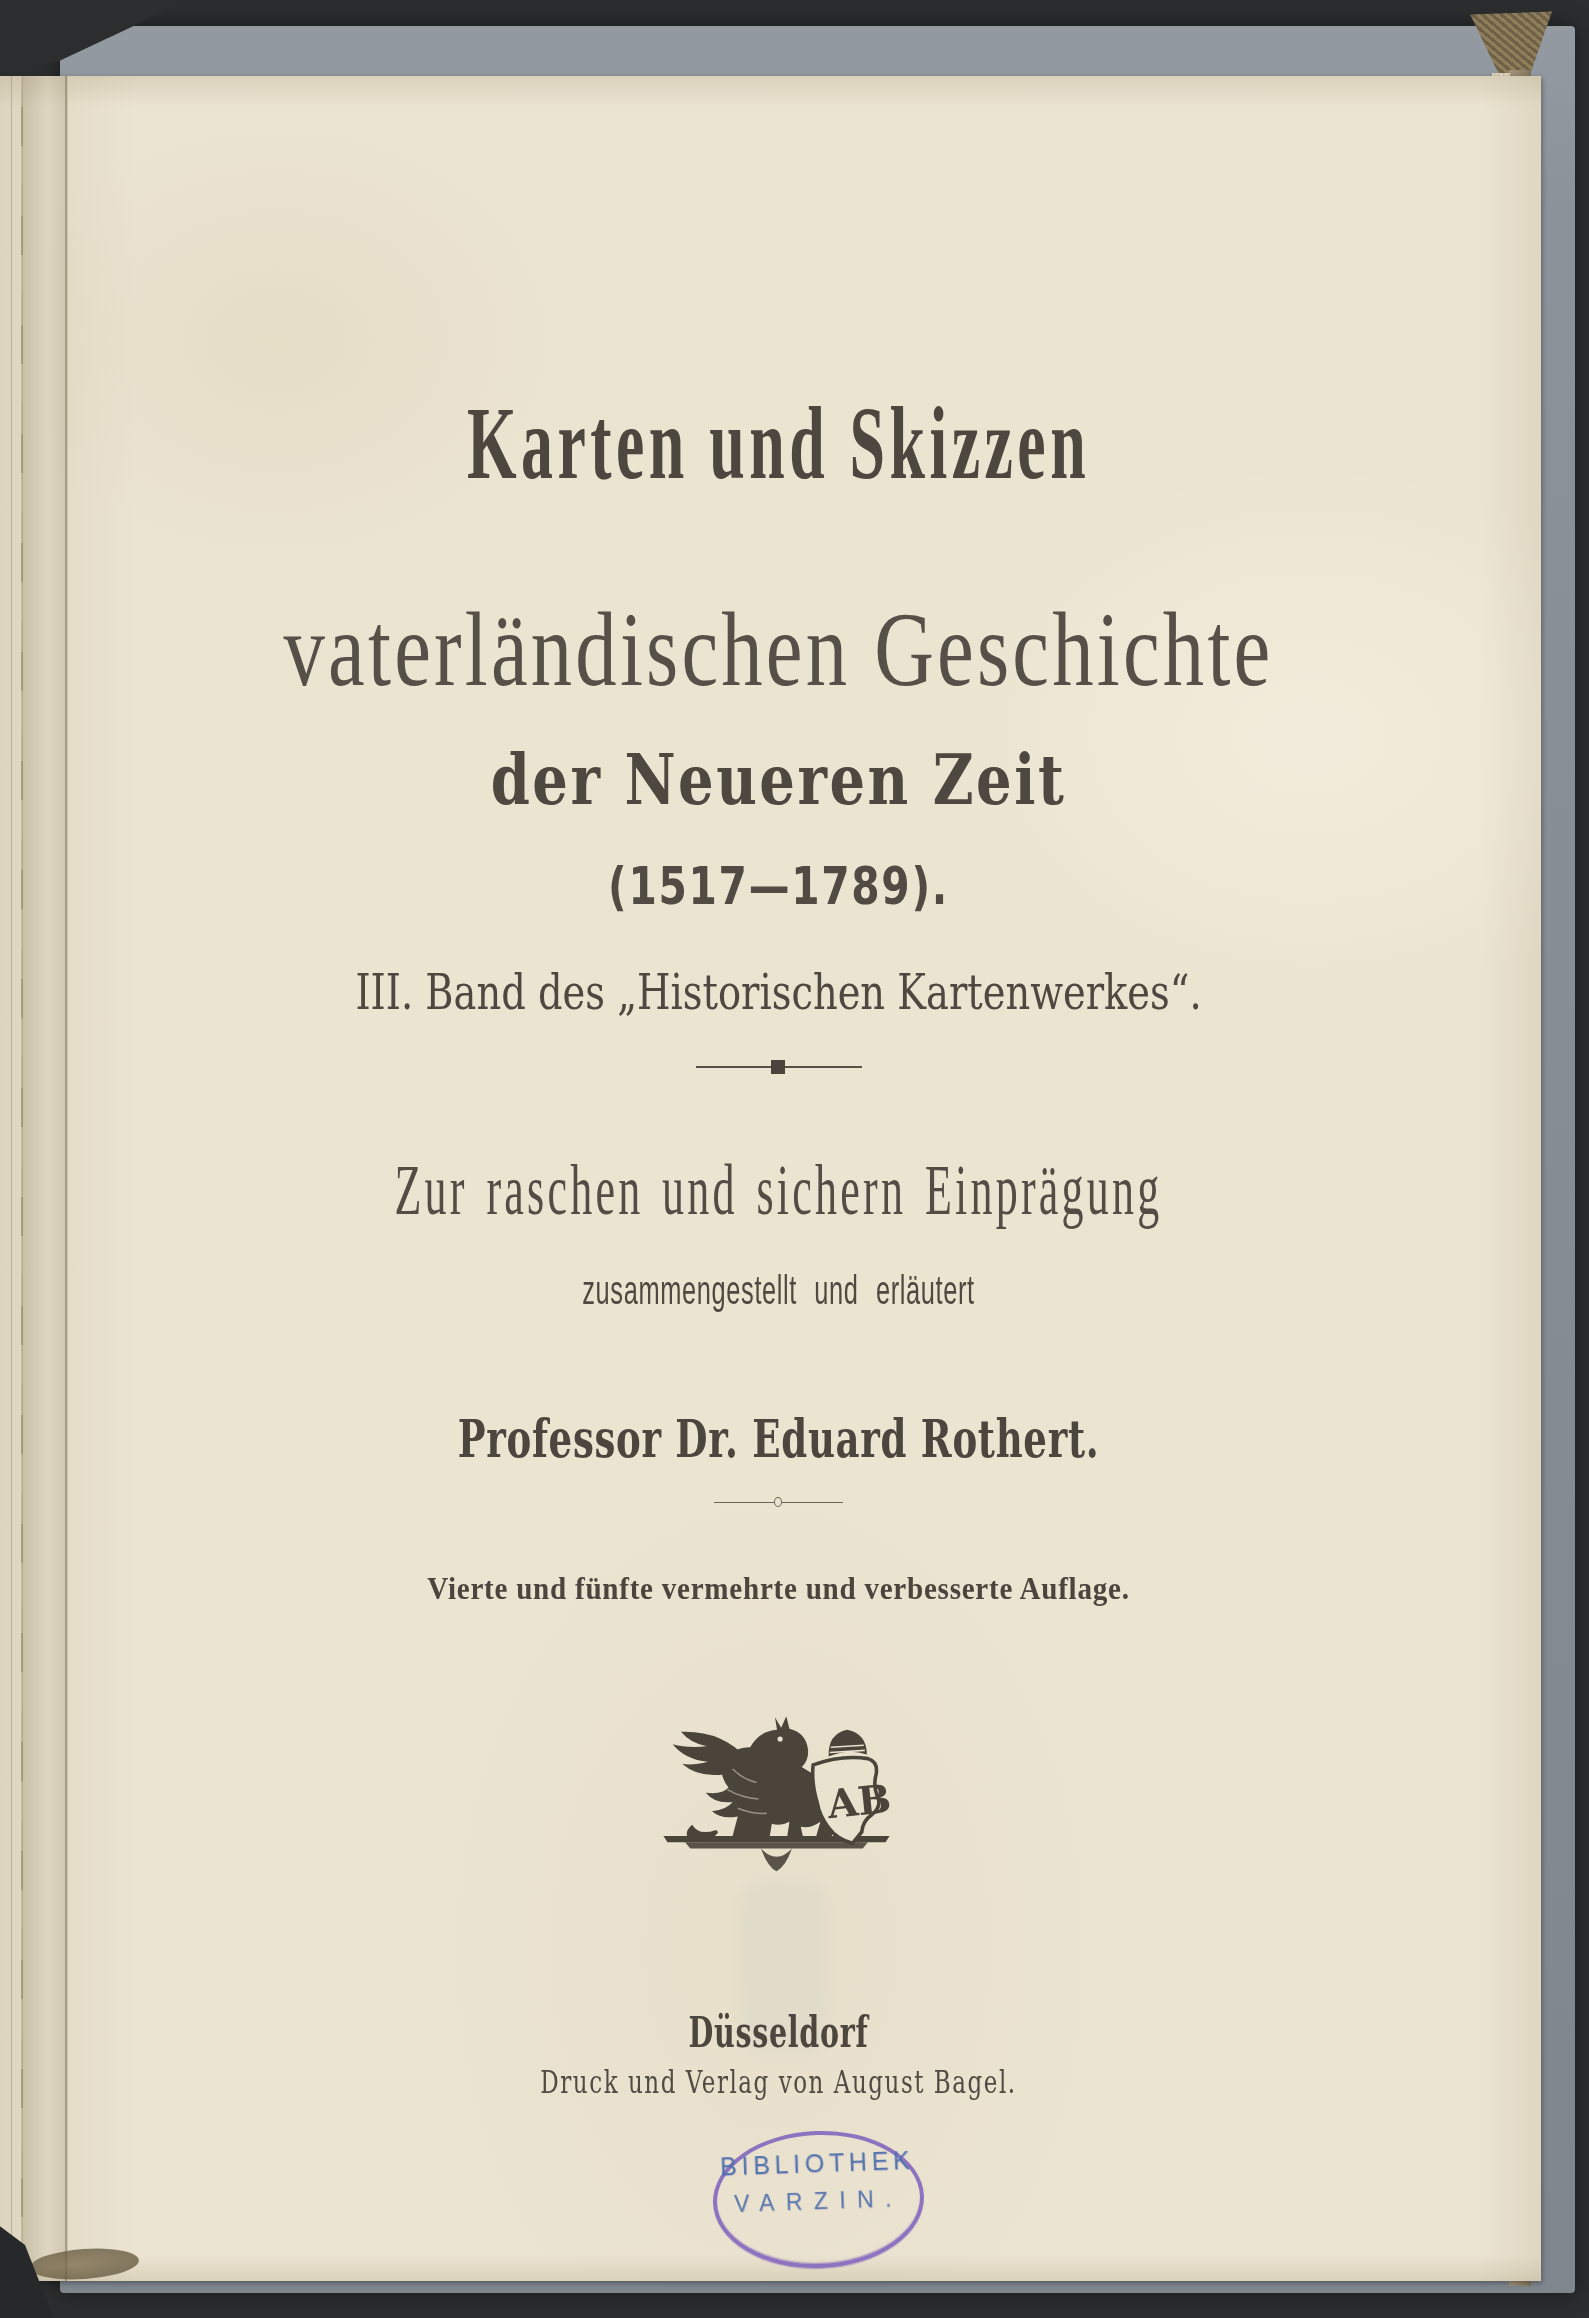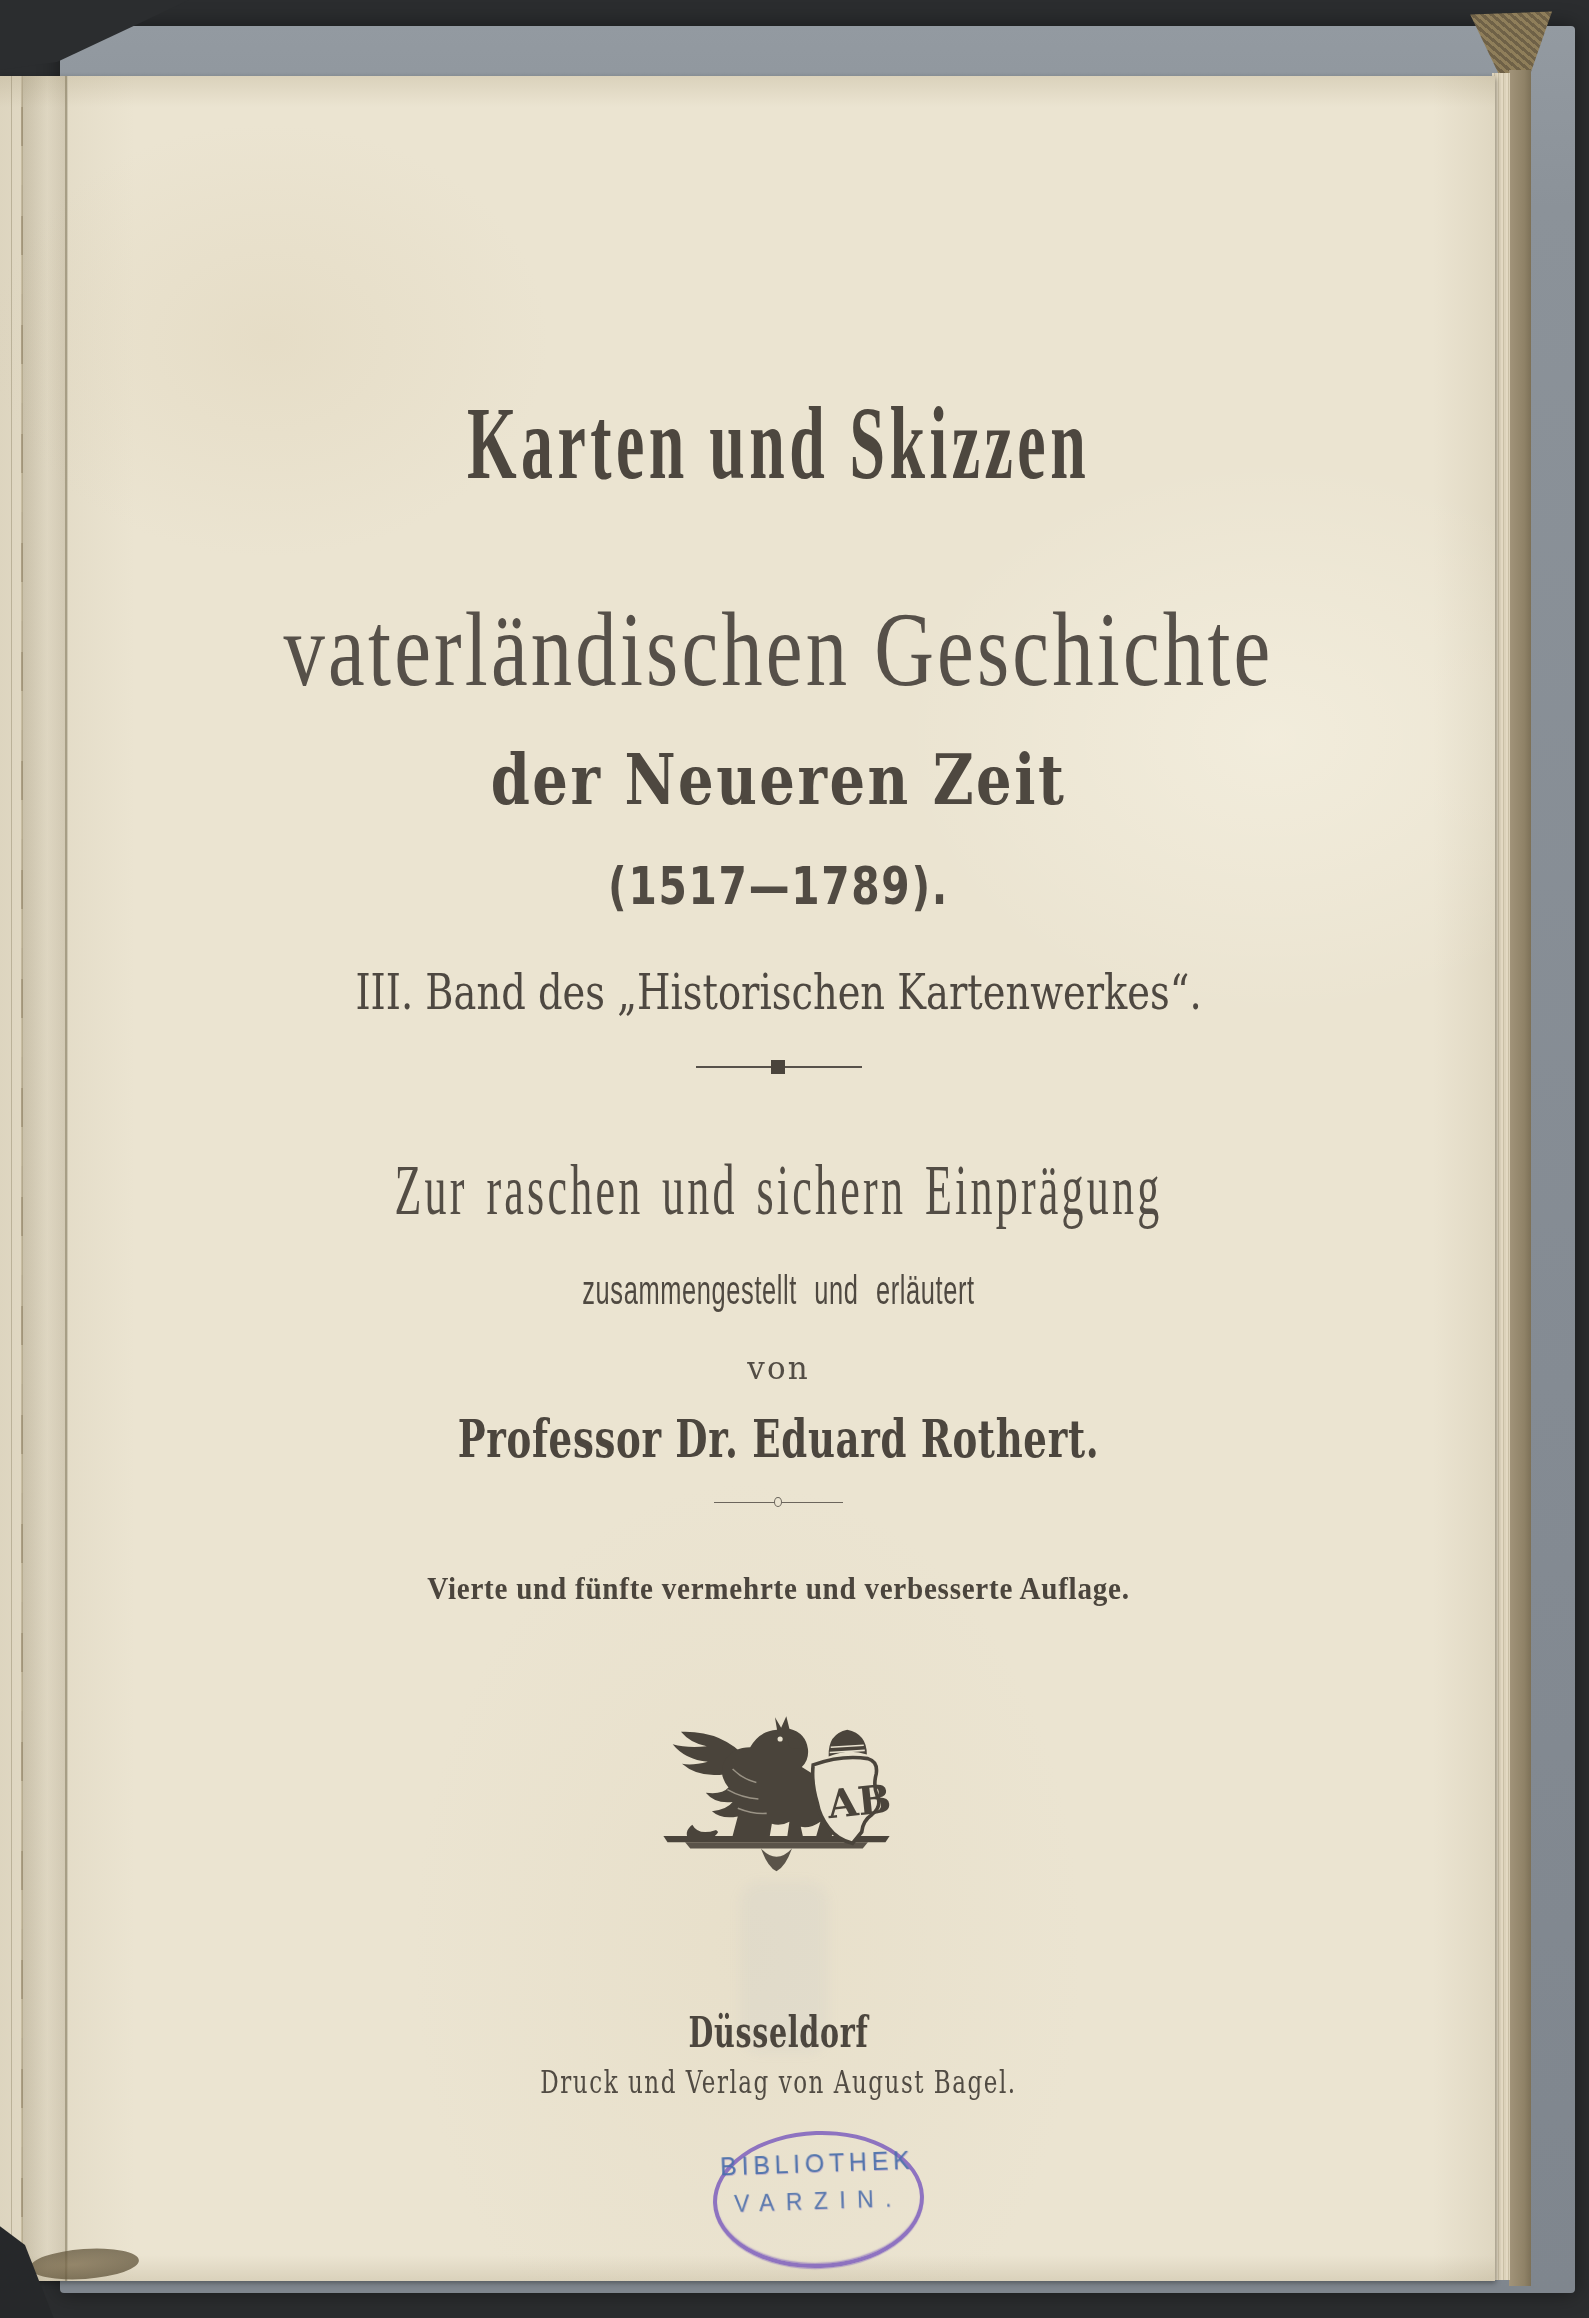--- a/index.html
+++ b/index.html
@@ -22,21 +22,21 @@
   .page{position:absolute;left:0;top:76px;width:1495px;height:2205px;
         background-color:#ebe4d1;
         background-image:
           radial-gradient(ellipse 466px 362px at 18% 12%, rgba(214,200,168,.25), transparent 60%),
           radial-gradient(ellipse 621px 466px at 85% 30%, rgba(255,252,240,.35), transparent 60%),
           radial-gradient(ellipse 517px 724px at 50% 85%, rgba(216,203,172,.18), transparent 65%),
           linear-gradient(90deg, rgba(150,135,100,.16), rgba(150,135,100,0) 135px),
           linear-gradient(270deg, rgba(150,135,100,.14), rgba(150,135,100,0) 62px),
           linear-gradient(180deg, rgba(150,135,100,.20), rgba(150,135,100,0) 31px),
           linear-gradient(0deg, rgba(150,135,100,.20), rgba(150,135,100,0) 26px);
-        box-shadow:1px 1.6px 5.2px rgba(0,0,0,.35);}
+        box-shadow:1px 1.6px 5.2px rgba(0,0,0,.35);padding-left:46px;}
 
   .edge-line-far{position:absolute;left:11.4px;top:0;width:1px;height:100%;
         background:rgba(120,108,80,.35);}
   .tear-line{position:absolute;left:21px;top:0;width:1.6px;height:100%;
         background:repeating-linear-gradient(180deg,#c3b89e 0 31px,#ac9f84 31px 70px,#c8bda2 70px 109px);}
   .stub-shade{position:absolute;left:22px;top:0;width:46px;height:100%;
         background:linear-gradient(90deg,rgba(120,108,80,.22),rgba(120,108,80,.04) 55%,rgba(120,108,80,.18) 96%);}
   .crease{position:absolute;left:65px;top:0;width:1.6px;height:100%;
         background:rgba(125,115,88,.5);border-right:0.5px solid rgba(255,250,235,.4);}
   .ghost-band{position:absolute;left:740px;top:1806px;width:88px;height:171px;
@@ -125,21 +125,20 @@
     <div class="line t-vater">vaterländischen Geschichte</div>
     <div class="line t-neueren">der Neueren Zeit</div>
     <div class="line t-date">(1517—1789).</div>
     <div class="line t-series">III. Band des „Historischen Kartenwerkes“.</div>
 
     <div class="div1-line"></div>
     <div class="div1-square"></div>
 
     <div class="line t-zur">Zur raschen und sichern Einprägung</div>
     <div class="line t-zus">zusammengestellt und erläutert</div>
-    <div class="line t-von">von</div>
     <div class="line t-author">Professor Dr. Eduard Rothert.</div>
 
     <div class="div2-line"></div>
     <div class="div2-ring"></div>
 
     <div class="line t-edition">Vierte und fünfte vermehrte und verbesserte Auflage.</div>
 
     <svg class="logo" viewBox="0 0 470 335" xmlns="http://www.w3.org/2000/svg">
       <g fill="#4a443b" stroke="none">
         <path d="M16 250 L454 250 L446 262 L24 262 Z"></path>

